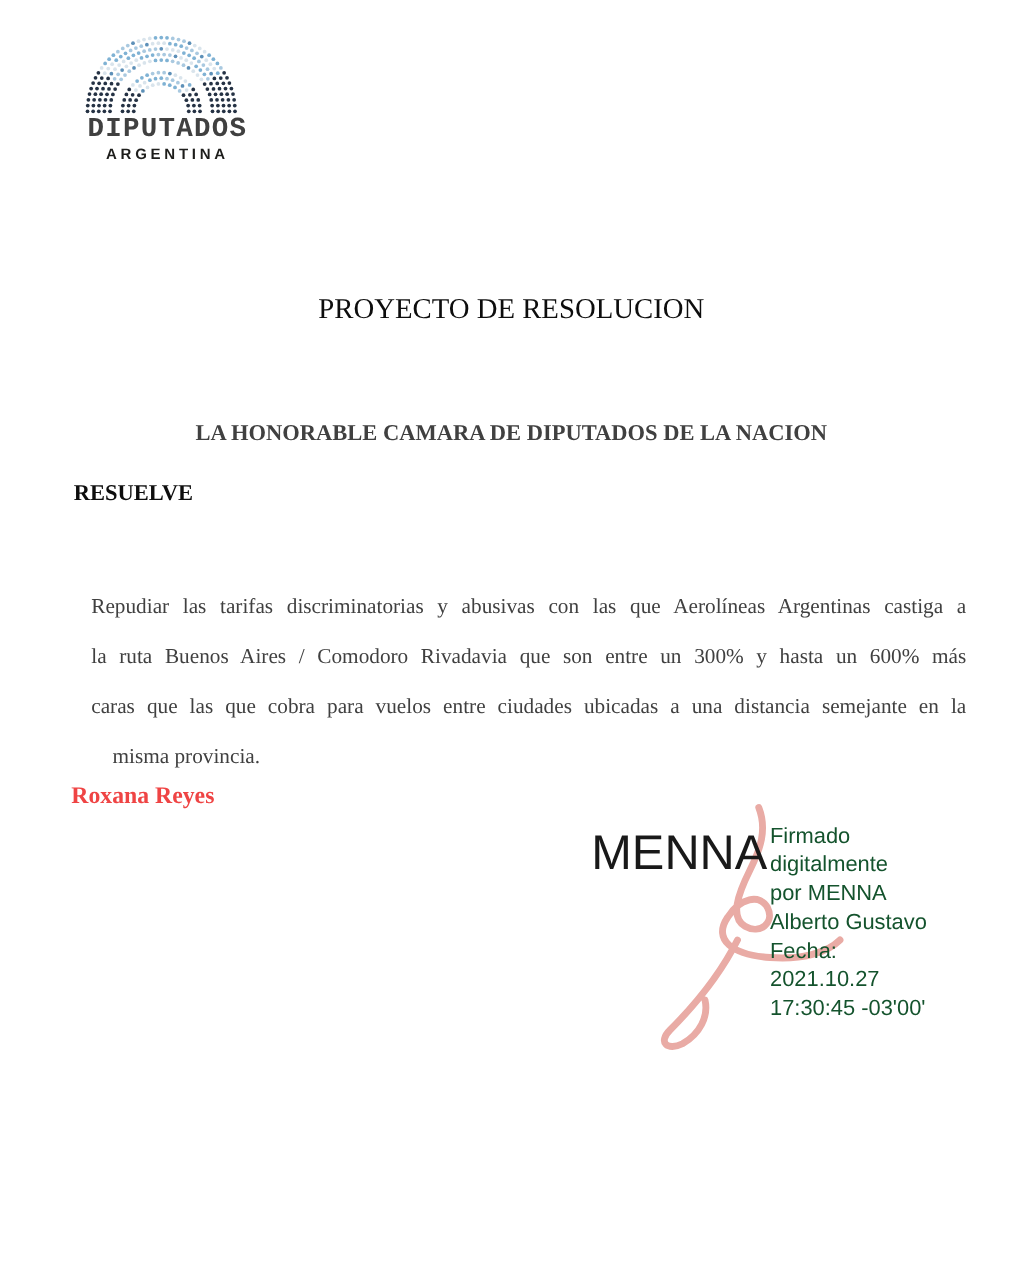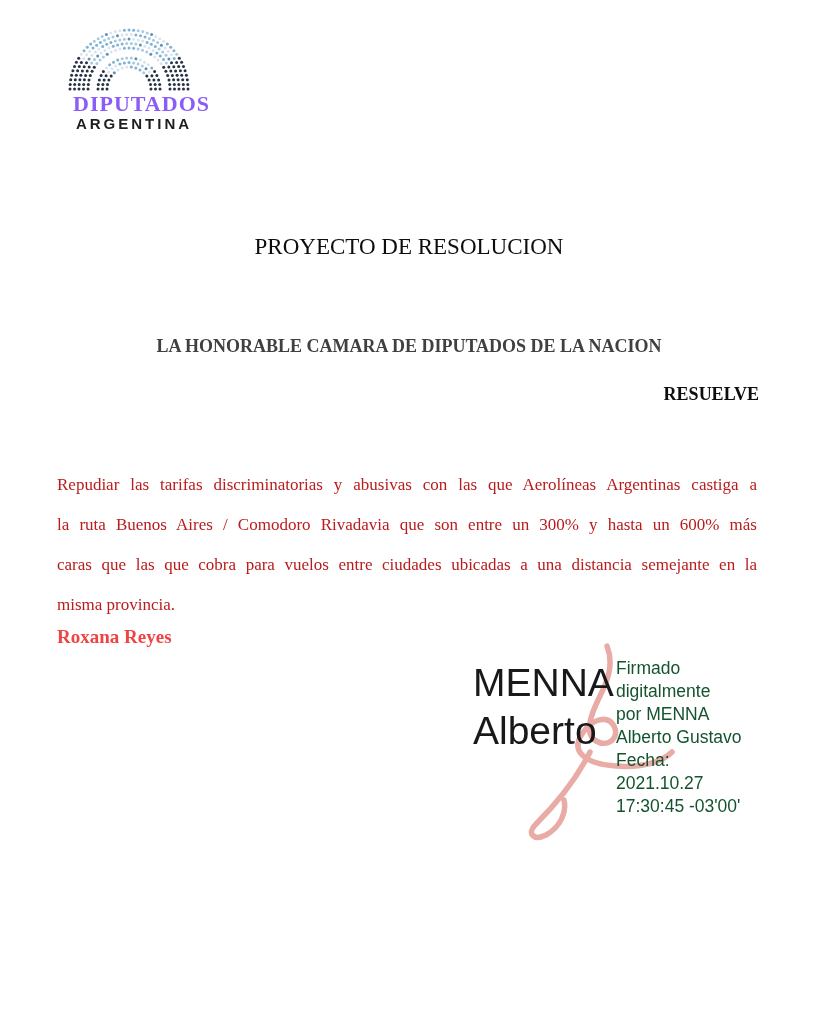--- a/index.html
+++ b/index.html
@@ -16,34 +16,33 @@
   
   .logo {
     position: absolute;
     left: 58px;
     top: 26px;
     width: 152px;
     text-align: center;
   }
   .logo-arc { display: block; margin: 0 auto; }
   .logo-title {
-    font-family: Liberation Serif, serif;
+    font-family: Liberation Mono, monospace;
     font-weight: bold;
     font-size: 22px;
     letter-spacing: 1px;
-    color: #8b5cf6;
+    color: #404040;
     line-height: 22px;
     margin-top: 1px;
     white-space: nowrap;
-    text-align: right;
   }
   .logo-subtitle {
     font-family: "Liberation Sans", sans-serif;
     font-weight: bold;
-    font-size: 15px;
+    font-size: 12px;
     letter-spacing: 3px;
     color: #1d1d1b;
     line-height: 15px;
     margin-top: 1px;
     white-space: nowrap;
   }
 
   
   .doc-title {
     position: absolute;
@@ -63,44 +62,45 @@
     text-align: center;
     font-weight: bold;
     font-size: 18px;
     color: #404040;
   }
   .doc-subheading {
     position: absolute;
     left: 59px;
     top: 384px;
     width: 700px;
-    text-align: right;
+    text-align: left;
     font-weight: bold;
     font-size: 18px;
     color: #0d0d0d;
   }
 
   
   .doc-body {
     position: absolute;
-    left: 57px;
+    left: 73px;
     top: 465px;
     width: 700px;
     font-size: 17px;
-    color: #b91c1c;
+    color: #404040;
   }
   .body-line {
     line-height: 40px;
     text-align: justify;
     text-align-last: justify;
     white-space: normal;
   }
   .body-line.last {
     text-align: left;
     text-align-last: left;
+    margin-left: 17px;
   }
 
   .doc-author {
     position: absolute;
     left: 57px;
     top: 626px;
     font-weight: bold;
     font-size: 19px;
     color: #ef4444;
   }
@@ -402,21 +402,20 @@
 
   <div class="signature">
     <svg class="sig-flourish" width="250" height="215" viewBox="0 0 250 215">
       <g fill="none" stroke-linecap="round" stroke-linejoin="round" stroke-width="5.5" id="flourish-paths" stroke="#e9aba5">
         <path d="M 113,11 C 120,29 114,45 106,61 C 96,81 90,99 102,106 C 114,113 126,103 120,91 C 114,80 98,83 88,99 C 76,117 92,129 122,131 C 148,133 168,127 178,117"></path>
         <path d="M 96,117 C 82,145 64,167 42,189 C 32,199 40,206 52,200 C 66,192 73,178 70,165"></path>
       </g>
     </svg>
     <div class="sig-name" id="sig-name">
         <div>MENNA</div>
-        <div>Alberto</div>
       </div>
     <div class="sig-info" id="sig-info">
         <div>Firmado</div>
         <div>digitalmente</div>
         <div>por MENNA</div>
         <div>Alberto Gustavo</div>
         <div>Fecha:</div>
         <div>2021.10.27</div>
         <div>17:30:45 -03'00'</div>
       </div>

